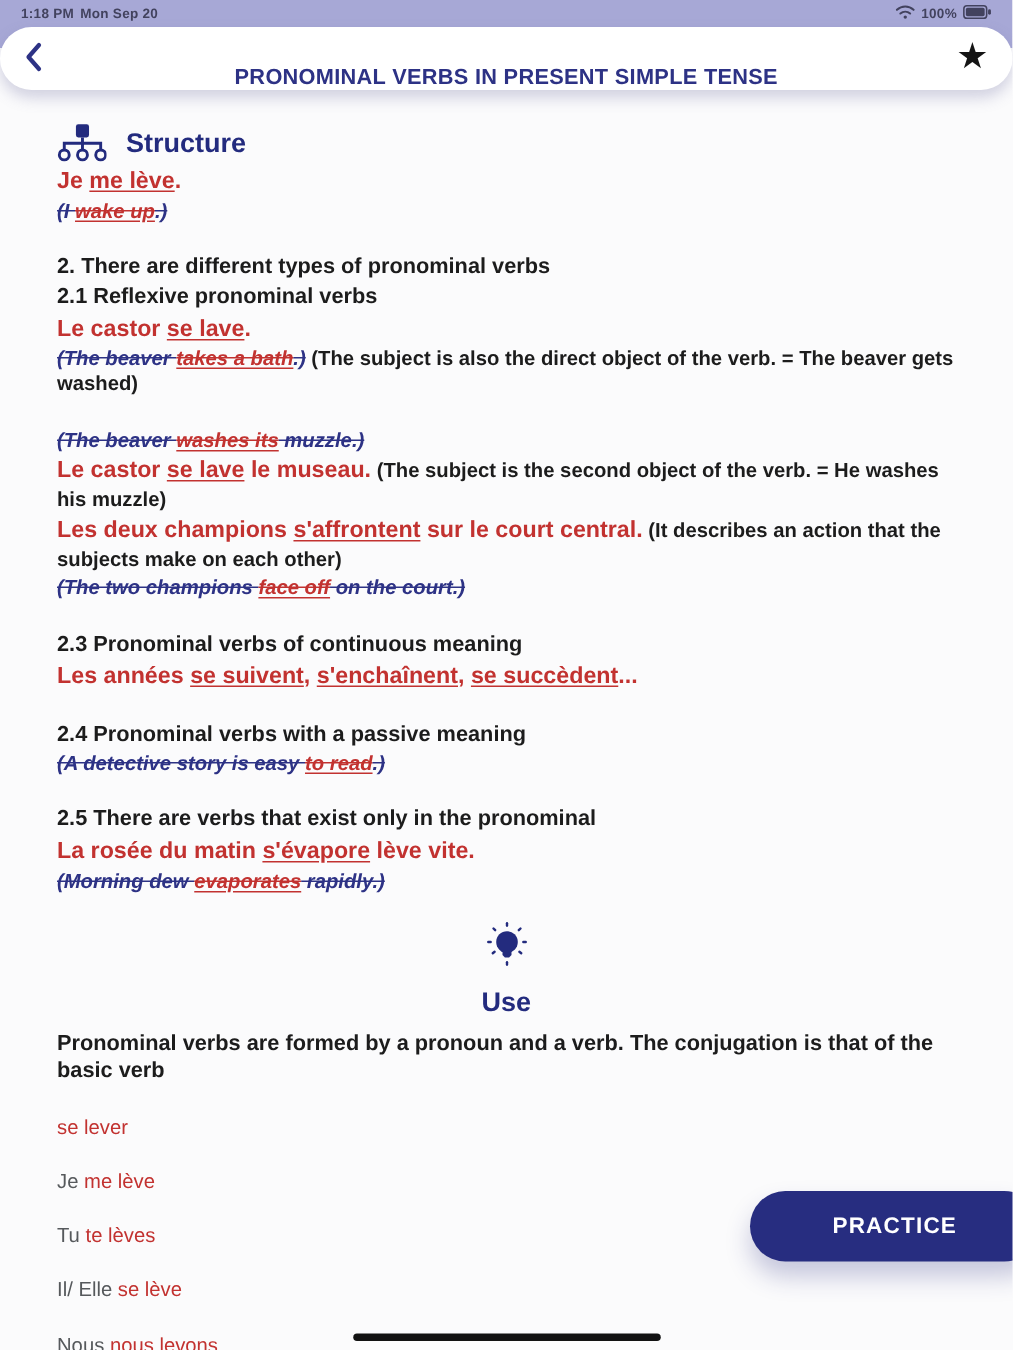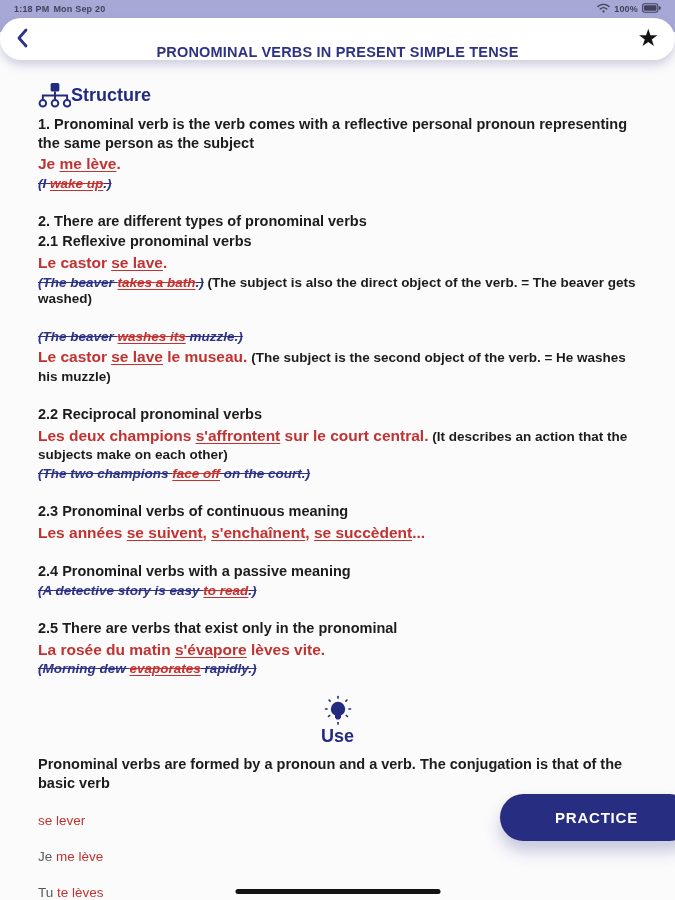--- a/index.html
+++ b/index.html
@@ -19,21 +19,21 @@
     display:flex;align-items:flex-end;justify-content:center;
     box-shadow:0 5px 10px rgba(105,107,158,.30);
   }
   .back-btn{position:absolute;left:16px;top:10px;width:22px;height:22px;
     display:flex;align-items:center;justify-content:flex-start;cursor:pointer;background:none;border:none;padding:0;}
   .fav-btn{position:absolute;right:12px;top:5px;font-size:24px;line-height:30px;color:#141414;
     background:none;border:none;cursor:pointer;padding:0 4px;}
   .title{color:#2d3285;font-weight:700;font-size:14.5px;letter-spacing:.2px;}
   
   .content{padding:22px 38px 0 38px;}
-  .sec-head{display:flex;align-items:center;color:#232b7e;font-weight:700;font-size:18px;}
+  .sec-head{display:flex;align-items:center;gap:13px;color:#232b7e;font-weight:700;font-size:18px;}
   .sec-head .ico{display:flex;align-items:center;}
   .h-black{font-weight:700;font-size:14.5px;color:#1c1c1c;line-height:1.28;margin:0;}
   .mt6{margin-top:6px;} .mt2{margin-top:2px;}
   .block{margin-top:20px;} .group{margin-top:22px;} .use-head{margin-top:18px;flex-direction:column;} .intro{margin-top:8px;}
   .line{line-height:1.2;}
   .ex{font-size:15.5px;font-weight:700;margin-top:3px;}
   .tr{font-size:13.5px;font-weight:700;font-style:italic;color:#2d3285;margin-top:2px;}
   .conj{font-size:13.5px;font-weight:400;line-height:1.2;margin-top:20px;}
   
   .seg.red{color:#c23230;}
@@ -104,46 +104,44 @@
           <rect x="13" y="0.5" width="9" height="9" rx="1.6" fill="#232b7e"></rect>
           <path d="M17.5 9.5 V13.5 M5 17.5 V13.5 H30 V17.5 M17.5 13.5 V17.5" fill="none" stroke="#232b7e" stroke-width="2"></path>
           <circle cx="5" cy="21.5" r="3.4" fill="none" stroke="#232b7e" stroke-width="2"></circle>
           <circle cx="17.5" cy="21.5" r="3.4" fill="none" stroke="#232b7e" stroke-width="2"></circle>
           <circle cx="30" cy="21.5" r="3.4" fill="none" stroke="#232b7e" stroke-width="2"></circle>
         </svg>
     </span>
     <span>Structure</span>
   </div>
 
-  <p class="h-black mt6">1. Pronominal verb is the verb comes with a reflective personal pronoun representing the same person as the subject</p>
   <div class="line ex"><span class="seg red">Je </span><span class="seg red u">me lève</span><span class="seg red">.</span></div>
   <div class="line tr"><span class="seg st">(I </span><span class="seg red u st">wake up</span><span class="seg st">.)</span></div>
 
   <p class="h-black block">2. There are different types of pronominal verbs</p>
   <p class="h-black mt2">2.1 Reflexive pronominal verbs</p>
   <div class="line ex"><span class="seg red">Le castor </span><span class="seg red u">se lave</span><span class="seg red">.</span></div>
   <div class="line tr"><span class="seg st">(The beaver </span><span class="seg red u st">takes a bath</span><span class="seg st">.)</span><span class="seg note"> (The subject is also the direct object of the verb. = The beaver gets washed)</span></div>
 
   <div class="group">
     <div class="line tr"><span class="seg st">(The beaver </span><span class="seg red u st">washes its</span><span class="seg st"> muzzle.)</span></div>
     <div class="line ex"><span class="seg red">Le castor </span><span class="seg red u">se lave</span><span class="seg red"> le museau.</span><span class="seg note"> (The subject is the second object of the verb. = He washes his muzzle)</span></div>
   </div>
 
-  <p class="h-black block">2.2 Reciprocal pronominal verbs</p>
   <div class="line ex"><span class="seg red">Les deux champions </span><span class="seg red u">s'affrontent</span><span class="seg red"> sur le court central.</span><span class="seg note"> (It describes an action that the subjects make on each other)</span></div>
   <div class="line tr"><span class="seg st">(The two champions </span><span class="seg red u st">face off</span><span class="seg st"> on the court.)</span></div>
 
   <p class="h-black block">2.3 Pronominal verbs of continuous meaning</p>
   <div class="line ex"><span class="seg red">Les années </span><span class="seg red u">se suivent</span><span class="seg red">, </span><span class="seg red u">s'enchaînent</span><span class="seg red">, </span><span class="seg red u">se succèdent</span><span class="seg red">...</span></div>
 
   <p class="h-black block">2.4 Pronominal verbs with a passive meaning</p>
   <div class="line tr"><span class="seg st">(A detective story is easy </span><span class="seg red u st">to read</span><span class="seg st">.)</span></div>
 
   <p class="h-black block">2.5 There are verbs that exist only in the pronominal</p>
-  <div class="line ex"><span class="seg red">La rosée du matin </span><span class="seg red u">s'évapore</span><span class="seg red"> lèves vite.</span></div>
+  <div class="line ex"><span class="seg red">La rosée du matin </span><span class="seg red u">s'évapore</span><span class="seg red"> lève vite.</span></div>
   <div class="line tr"><span class="seg st">(Morning dew </span><span class="seg red u st">evaporates</span><span class="seg st"> rapidly.)</span></div>
 
   <div class="sec-head use-head">
     <span class="ico">
       <svg width="30" height="31" viewBox="0 0 30 31">
           <circle cx="15" cy="14" r="7.2" fill="#232b7e"></circle>
           <path d="M12 20 h6 v2.6 l-1.6 1.8 h-2.8 L12 22.6 Z" fill="#232b7e"></path>
           <g stroke="#232b7e" stroke-width="1.6" stroke-linecap="round" stroke-dasharray="1.6 2">
             <path d="M15 1.5 V4.5"></path>
             <path d="M6 5 L8.2 7.2"></path>

